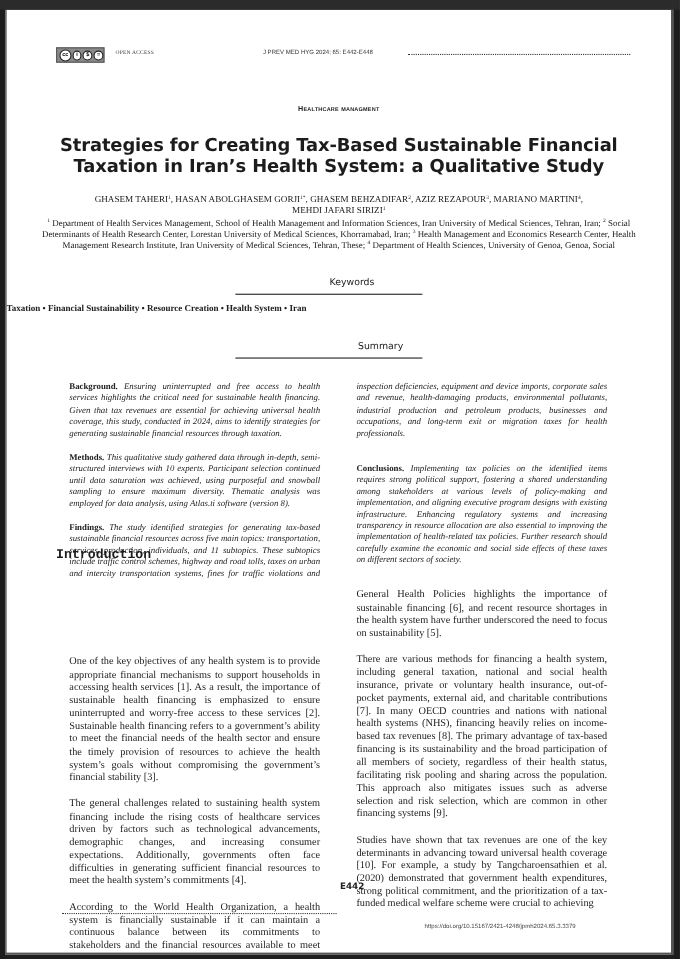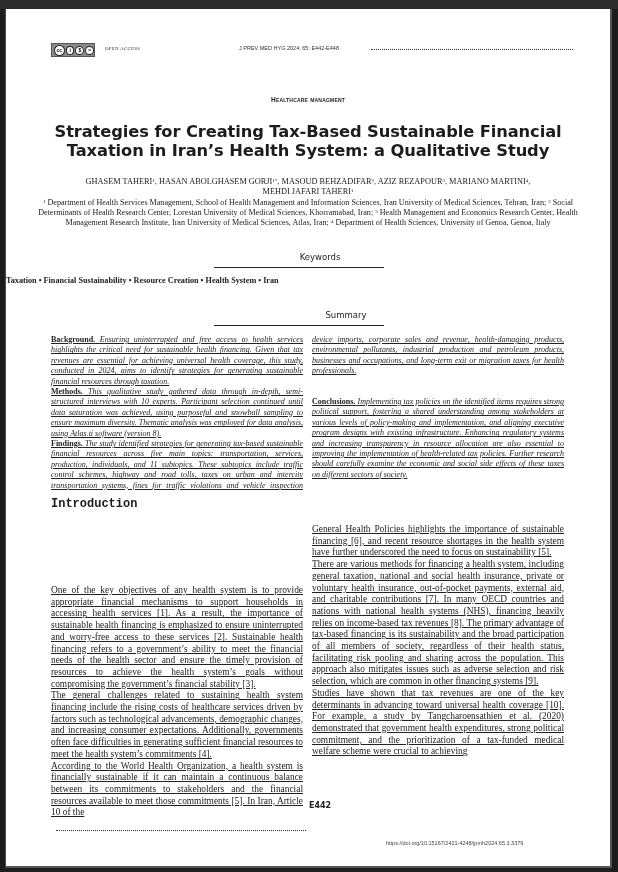--- a/index.html
+++ b/index.html
@@ -50,21 +50,21 @@
   .rule.sum { top:316px; }
   .keywords { position:absolute; top:267px; left:0; width:100%; text-align:left; font-size:8.2px; color:#222;font-weight:bold; }
   .col { position:absolute; font-size:8px; line-height:10.4px; text-align:justify; color:#222; }
   .abs-left { left:45px; top:326px; width:252px; }
   .abs-right { left:306px; top:326px; width:252px; }
   .col i { font-style:italic; }
   .col b { font-weight:bold; }
   .intro-head { position:absolute; left:45px; top:488px; font-family:Liberation Mono, monospace; font-weight:bold; font-size:12px; color:#1c1c1c; }
   .body-left { left:45px; top:576px; width:252px; font-size:9.4px; line-height:11.7px; }
   .body-right { left:306px; top:515px; width:252px; font-size:9.4px; line-height:11.7px; }
-  .body-left p, .body-right p, .abs-left p, .abs-right p { margin:0;text-decoration:underline; }
+  .body-left p, .body-right p, .abs-left p, .abs-right p { margin:12px; }
   .footer-dots { position:absolute; left:50px; top:821px; width:250px; border-top:1px dotted #333; }
   .page-num { position:absolute; left:303px; top:792px; font-family:"DejaVu Sans", sans-serif; font-weight:bold; font-size:8px; color:#222; }
   .doi { position:absolute; left:380px; top:831px; font-family:"Liberation Sans", sans-serif; font-size:5.5px; color:#444; }
 </style>
 </head>
 <body>
 
 <div class="topbar"></div>
 <div class="viewer-left"></div>
 <div class="viewer-right"></div>
@@ -86,31 +86,31 @@
   <div class="section-tag">Healthcare managment</div>
 
   <h1 class="title" style="margin:0;">
     <span>Strategies for Creating Tax-Based Sustainable Financial</span><br>
     <span>Taxation in Iran’s Health System: a Qualitative Study</span>
   </h1>
 
   <div class="authors">
     <span><span>GHASEM TAHERI</span><sup>1</sup></span>,
     <span><span>HASAN ABOLGHASEM GORJI</span><sup>1*</sup></span>,
-    <span><span>MASOUD BEHZADIFAR</span><sup>2</sup></span>,
+    <span><span>GHASEM BEHZADIFAR</span><sup>2</sup></span>,
     <span><span>AZIZ REZAPOUR</span><sup>3</sup></span>,
     <span><span>MARIANO MARTINI</span><sup>4</sup></span>,<br>
-    <span><span>MEHDI JAFARI TAHERI</span><sup>1</sup></span>
+    <span><span>MEHDI JAFARI SIRIZI</span><sup>1</sup></span>
   </div>
 
   <div class="affil">
     <sup>1</sup> <span>Department of Health Services Management, School of Health Management and Information Sciences, Iran University of Medical Sciences, Tehran, Iran;</span>
     <sup>2</sup> <span>Social Determinants of Health Research Center, Lorestan University of Medical Sciences, Khorramabad, Iran;</span>
-    <sup>3</sup> <span>Health Management and Economics Research Center, Health Management Research Institute, Iran University of Medical Sciences, Atlas, Iran;</span>
-    <sup>4</sup> <span>Department of Health Sciences, University of Genoa, Genoa, Italy</span>
+    <sup>3</sup> <span>Health Management and Economics Research Center, Health Management Research Institute, Iran University of Medical Sciences, Tehran, These;</span>
+    <sup>4</sup> <span>Department of Health Sciences, University of Genoa, Genoa, Social</span>
   </div>
 
   <div class="kw-head">Keywords</div>
   <div class="rule kw"></div>
   <div class="keywords">Taxation • Financial Sustainability • Resource Creation • Health System • Iran</div>
 
   <div class="sum-head">Summary</div>
   <div class="rule sum"></div>
 
   <div class="col abs-left">

